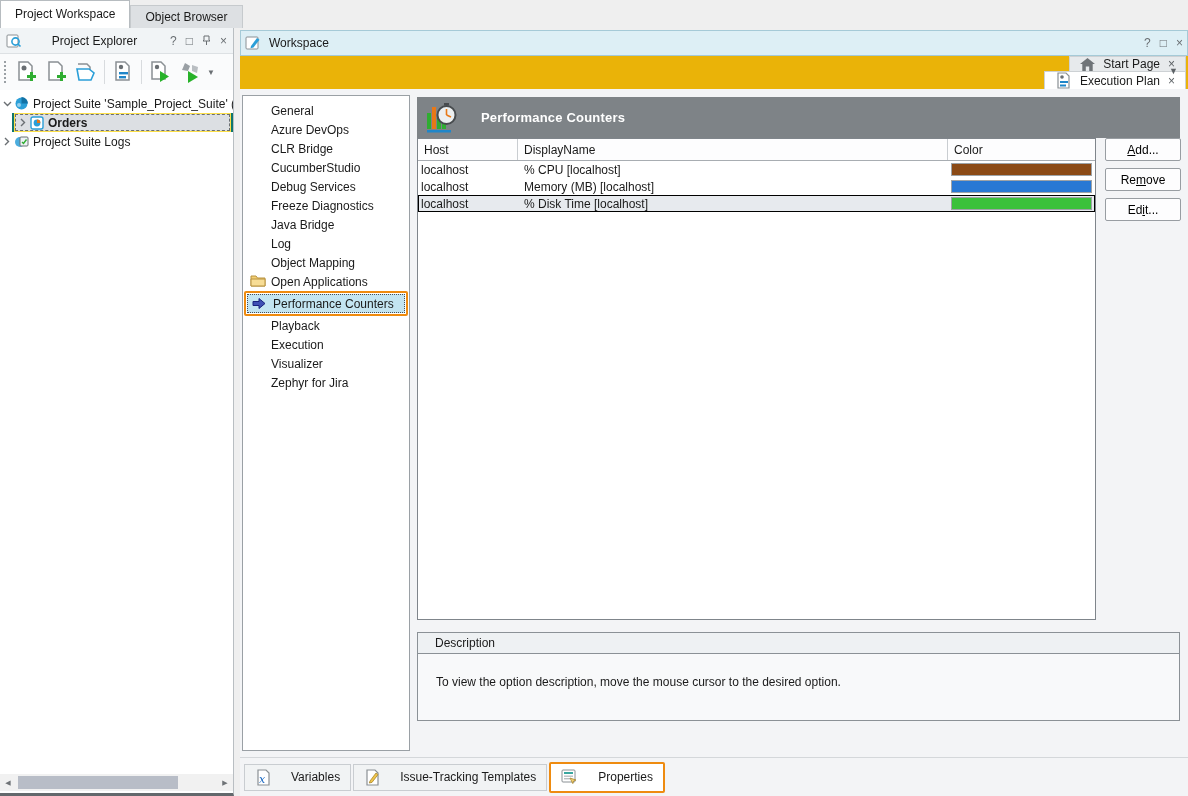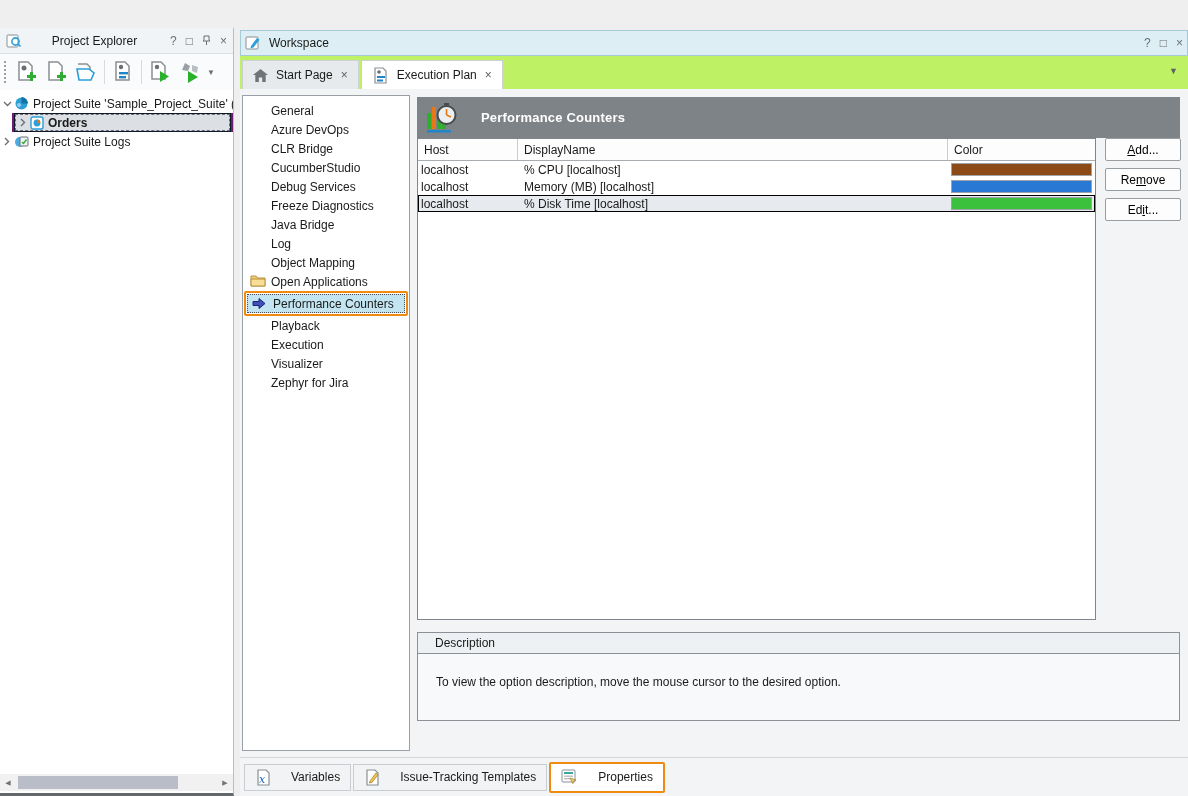--- a/index.html
+++ b/index.html
@@ -20,34 +20,34 @@
   .pe-toolbar { height:36px; background:#fafbfc; display:flex; align-items:center; padding:0 2px; }
   .grip { width:3px; height:22px; border-left:2px dotted #9aa0a5; margin:0 4px 0 2px; }
   .tbtn { width:30px; height:30px; display:flex; align-items:center; justify-content:center; }
   .tsep { width:1px; height:24px; background:#d8dbde; margin:0 3px; }
   .caret { color:#6a6f73; font-size:8px; margin-left:2px; }
 
   .pe-tree { padding-top:4px; }
   .tree-row { height:19px; display:flex; align-items:center; white-space:nowrap; overflow:hidden; }
   .tree-row .lbl { margin-left:4px; }
   .chev { width:14px; display:flex; justify-content:center; flex:none; }
-  .orders-box { margin-left:12px; flex:1; border:2px solid #701a75; border-radius:2px; background:#0f172a; padding:1px; height:23px; display:flex; align-items:center; }
+  .orders-box { margin-left:12px; flex:1; border:2px solid #0f766e; border-radius:2px; background:#fde047; padding:1px; height:23px; display:flex; align-items:center; }
   .orders-inner { flex:1; height:17px; background:#dcdfe3; border:1px dashed #6a6f73; display:flex; align-items:center; }
   .orders-inner .lbl { font-weight:bold; }
 
   .pe-hscroll { position:absolute; left:0; bottom:2px; width:233px; height:17px; background:#f1f1f1; display:flex; align-items:center; }
   .sb-arrow { width:16px; text-align:center; color:#6f7377; font-size:7px; }
   .sb-track { flex:1; position:relative; height:13px; }
   .sb-thumb { position:absolute; left:2px; top:0; width:160px; height:13px; background:#b8bdc7; }
 
   
   .right-region { position:absolute; left:240px; top:30px; right:0; bottom:0; }
   .ws-header { height:26px; background:#ddeff5; border:1px solid #a5cad7; display:flex; align-items:center; padding:0 4px; }
   .ws-title { flex:1; margin-left:8px; }
-  .ws-tabstrip { height:33px; background:#bef264; display:flex; align-items:flex-end; padding-left:2px; position:relative; }
+  .ws-tabstrip { height:33px; background:#eab308; display:flex; align-items:flex-end; padding-left:2px; position:relative;flex-direction:column; }
   .ws-tab { height:29px; display:flex; align-items:center; padding:0 10px; border:1px solid #cdd1d4; border-bottom:none; background:#e7eaec; margin-right:2px; }
   .ws-tab.active { background:#fff; }
   .ws-tab .lbl { margin:0 8px; }
   .tab-close { color:#5d6266; font-size:12px; }
   .strip-caret { position:absolute; right:10px; top:10px; color:#5d6266; font-size:9px; }
 
   .ws-content { position:absolute; left:0; top:59px; right:0; bottom:39px; background:#f3f4f6; }
 
   
   .settings-panel { position:absolute; left:2px; top:6px; width:168px; bottom:6px; background:#fff; border:1px solid #9aa0a5; padding-top:5px; }
@@ -90,20 +90,24 @@
   .btab .lbl { margin-left:20px; }
   .btab.active { background:#fff; border:2px solid #ee8b10; border-radius:2px; height:31px; }
 
   svg { display:block; }
 </style>
 </head>
 <body>
 
 <div id="app">
 
+  <div class="top-tabbar">
+    <div class="top-tab active"><span>Project Workspace</span></div>
+    <div class="top-tab"><span>Object Browser</span></div>
+  </div>
 
   <div class="left-panel">
     <div class="pe-header">
       <span>
         <svg width="16" height="16" viewBox="0 0 16 16">
             <rect x="1" y="2" width="11" height="12" rx="1" fill="#fff" stroke="#8a9094"></rect>
             <circle cx="9.5" cy="8.5" r="3.6" fill="none" stroke="#2b9fd8" stroke-width="1.6"></circle>
             <line x1="12" y1="11" x2="14.5" y2="13.5" stroke="#2b9fd8" stroke-width="1.6"></line>
           </svg>
       </span>

